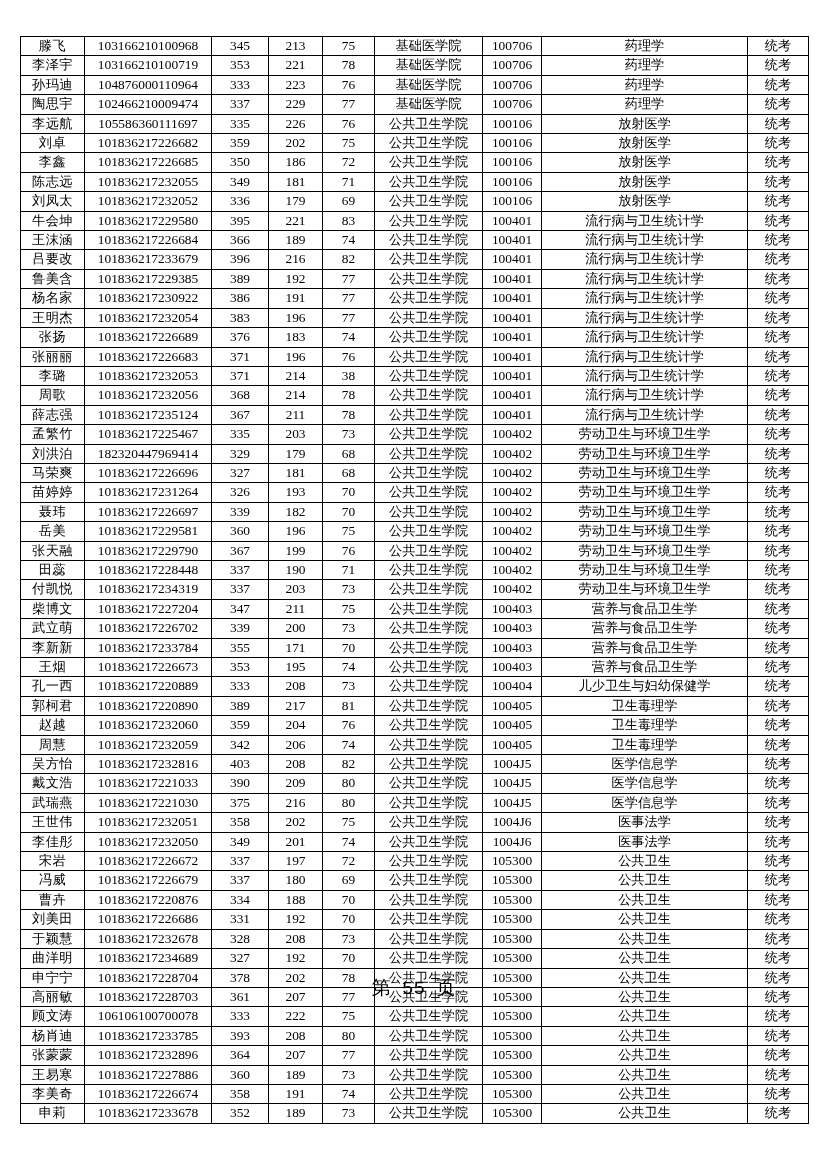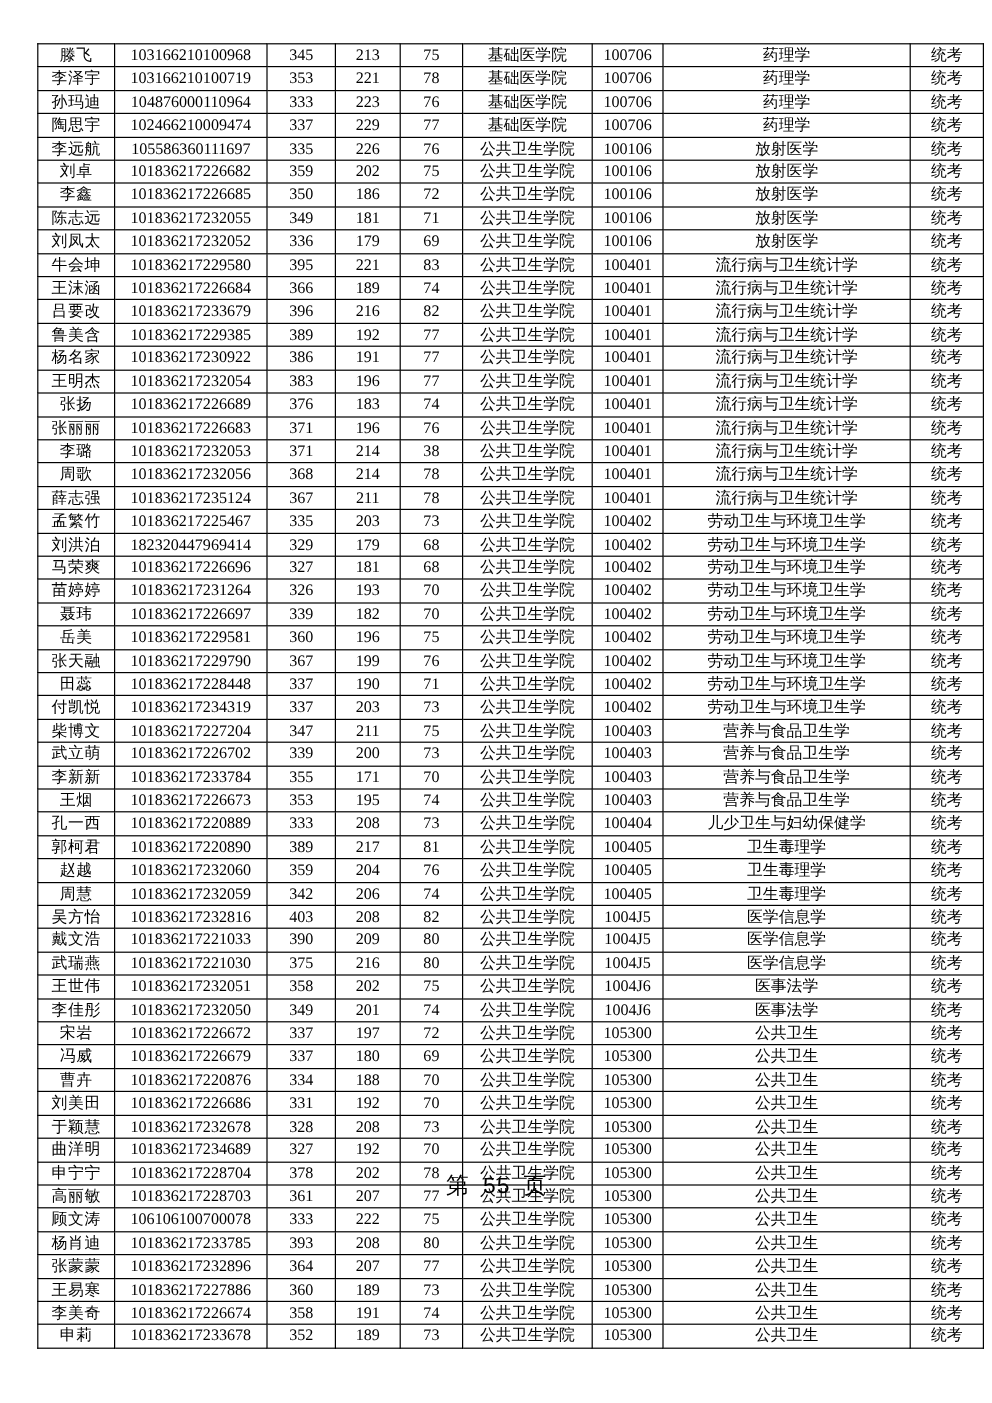--- a/index.html
+++ b/index.html
@@ -14,21 +14,21 @@
     font-family: "Liberation Serif", "DejaVu Serif", serif;
     color: #000000;
     position: relative;
     overflow: hidden;
   }
   .page {
     position: relative;
     width: 827px;
     height: 1029px;
     box-sizing: border-box;
-    padding: 36px 19px 0 31px;
+    padding: 36px 19px 0 20px;
     border-radius: 15px;
   }
   table.roster {
     border-collapse: collapse;
     table-layout: fixed;
     width: 789px;
     margin: 0;
     padding: 0;
   }
   table.roster col.c-name   { width: 64px; }

